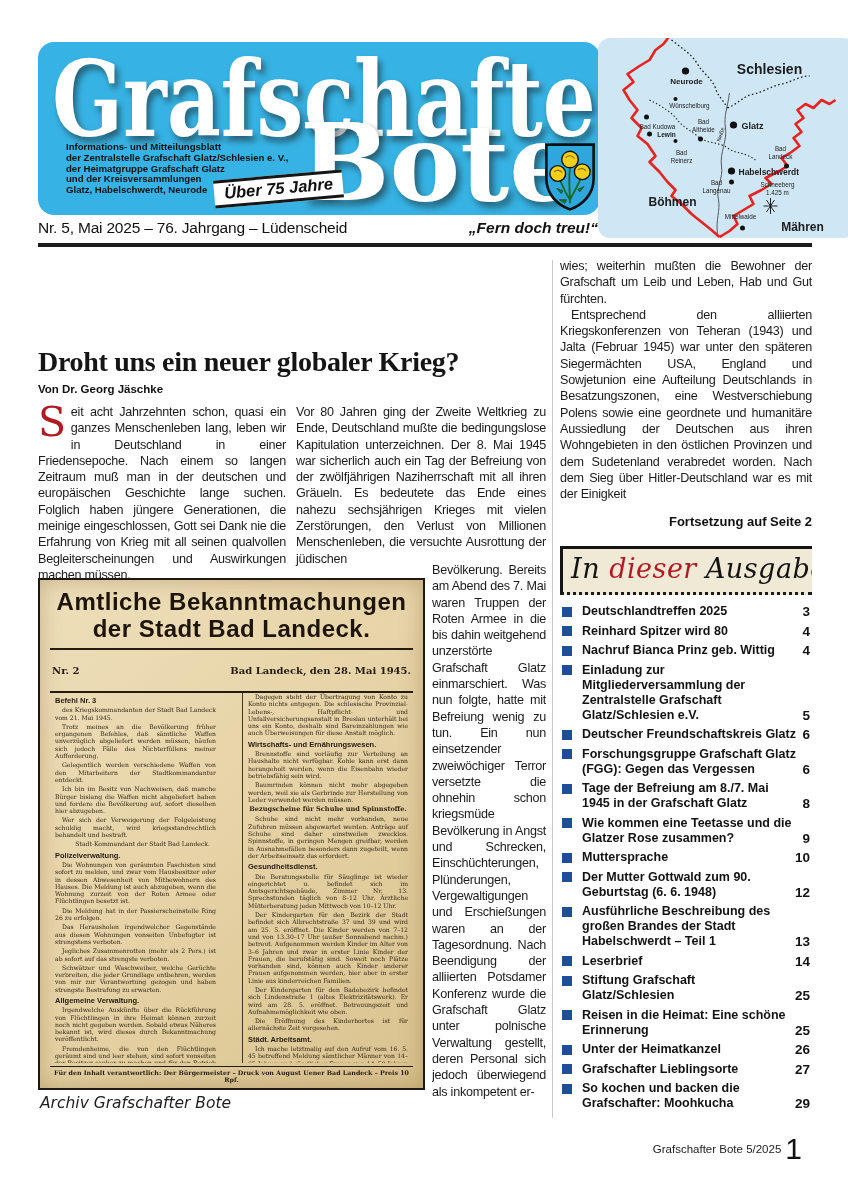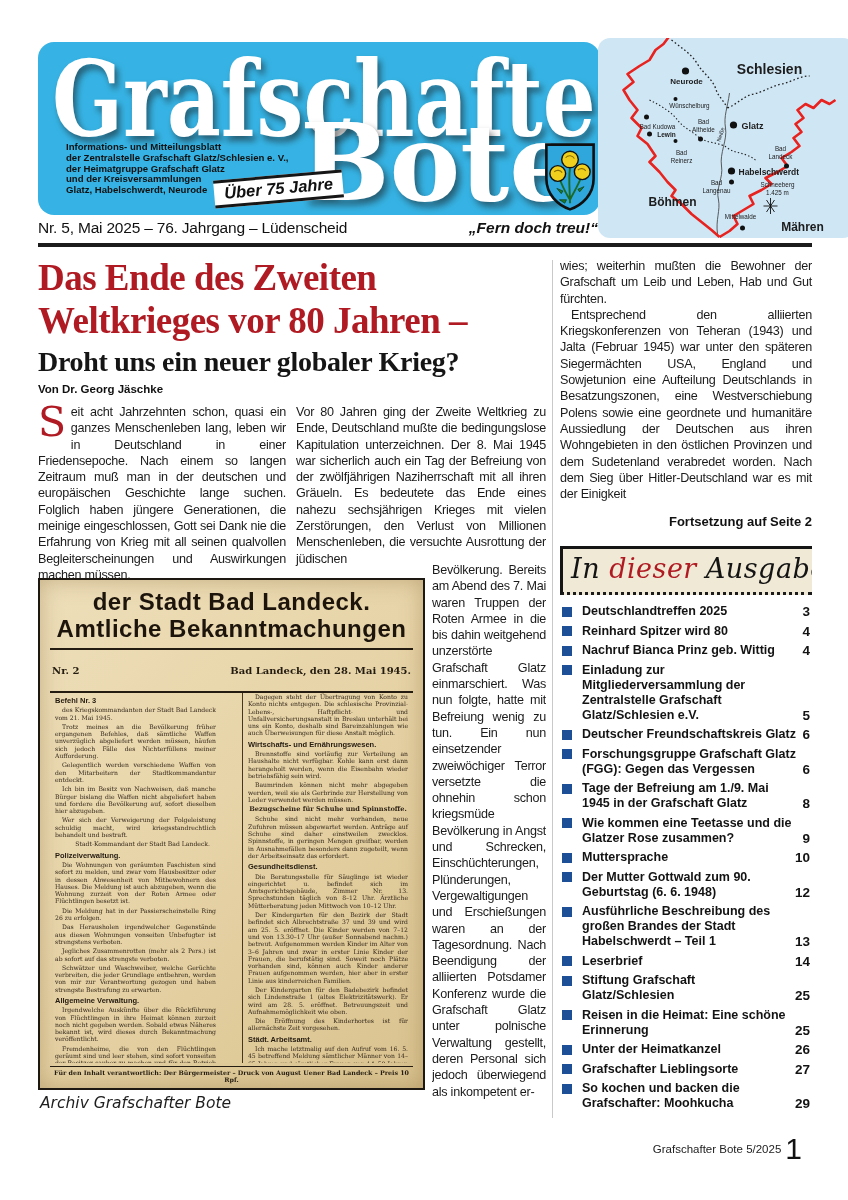--- a/index.html
+++ b/index.html
@@ -180,21 +180,20 @@
       <circle cx="123" cy="190" r="2.5" fill="#111"></circle>
     </svg>
   </div>
 
   <div class="issue-row">
     <span class="issue-line">Nr. 5, Mai 2025 – 76. Jahrgang – Lüdenscheid</span>
     <span class="motto">„Fern doch treu!“</span>
   </div>
   <div class="top-rule"></div>
 
-  <h1 class="headline">Das Ende des Zweiten Weltkrieges vor 80 Jahren –</h1>
   <h2 class="subheadline">Droht uns ein neuer globaler Krieg?</h2>
   <div class="byline">Von Dr. Georg Jäschke</div>
 
   <div class="col1 body-text">
     <span class="dropcap">S</span><span>eit acht Jahrzehnten schon, quasi ein ganzes Menschenleben lang, leben wir in Deutschland in einer Friedensepoche. Nach einem so langen Zeitraum muß man in der deutschen und europäischen Geschichte lange suchen. Folglich haben jüngere Generationen, die meinige eingeschlossen, Gott sei Dank nie die Erfahrung von Krieg mit all seinen qualvollen Begleiterscheinungen und Auswirkungen machen müssen.</span>
   </div>
 
   <div class="col2a body-text">
     <span class="p-indent" style="display:inline;">Vor 80 Jahren ging der Zweite Weltkrieg zu Ende, Deutschland mußte die bedingungslose Kapitulation unterzeichnen. Der 8. Mai 1945 war sicherlich auch ein Tag der Befreiung von der zwölfjährigen Naziherrschaft mit all ihren Gräueln. Es bedeutete das Ende eines nahezu sechsjährigen Krieges mit vielen Zerstörungen, den Verlust von Millionen Menschenleben, die versuchte Ausrottung der jüdischen</span>
   </div>
@@ -205,22 +204,22 @@
 
   <div class="col3 body-text">
     <p>wies; weiterhin mußten die Bewohner der Grafschaft um Leib und Leben, Hab und Gut fürchten.</p>
     <p class="p-indent">Entsprechend den alliierten Kriegskonferenzen von Teheran (1943) und Jalta (Februar 1945) war unter den späteren Siegermächten USA, England und Sowjetunion eine Aufteilung Deutschlands in Besatzungszonen, eine Westverschiebung Polens sowie eine geordnete und humanitäre Aussiedlung der Deutschen aus ihren Wohngebieten in den östlichen Provinzen und dem Sudetenland verabredet worden. Nach dem Sieg über Hitler-Deutschland war es mit der Einigkeit</p>
   </div>
 
   <div class="continuation">Fortsetzung auf Seite 2</div>
 
   <div class="clipping">
     <div class="clip-title">
+      <div>Amtliche Bekanntmachungen</div>
       <div>der Stadt Bad Landeck.</div>
-      <div>Amtliche Bekanntmachungen</div>
     </div>
     <div class="clip-dateline">
       <span>Nr. 2</span>
       <span>Bad Landeck, den 28. Mai 1945.</span>
     </div>
     <div class="clip-cols">
       <div class="clip-col">
           <div class="clip-h">Befehl Nr. 3</div>
           <div class="clip-p">des Kriegskommandanten der Stadt Bad Landeck vom 21. Mai 1945.</div>
           <div class="clip-p">Trotz meines an die Bevölkerung früher ergangenen Befehles, daß sämtliche Waffen unverzüglich abgeliefert werden müssen, häufen sich jedoch Fälle des Nichterfüllens meiner Aufforderung.</div>
@@ -290,21 +289,21 @@
           <span class="toc-label">Deutscher Freundschaftskreis Glatz</span>
           <span class="toc-page">6</span>
         </div>
         <div class="toc-item">
           <span class="toc-bullet"></span>
           <span class="toc-label">Forschungsgruppe Grafschaft Glatz (FGG): Gegen das Vergessen</span>
           <span class="toc-page">6</span>
         </div>
         <div class="toc-item">
           <span class="toc-bullet"></span>
-          <span class="toc-label">Tage der Befreiung am 1./9. Mai 1945 in der Grafschaft Glatz</span>
+          <span class="toc-label">Tage der Befreiung am 8./7. Mai 1945 in der Grafschaft Glatz</span>
           <span class="toc-page">8</span>
         </div>
         <div class="toc-item">
           <span class="toc-bullet"></span>
           <span class="toc-label">Wie kommen eine Teetasse und die Glatzer Rose zusammen?</span>
           <span class="toc-page">9</span>
         </div>
         <div class="toc-item">
           <span class="toc-bullet"></span>
           <span class="toc-label">Muttersprache</span>

